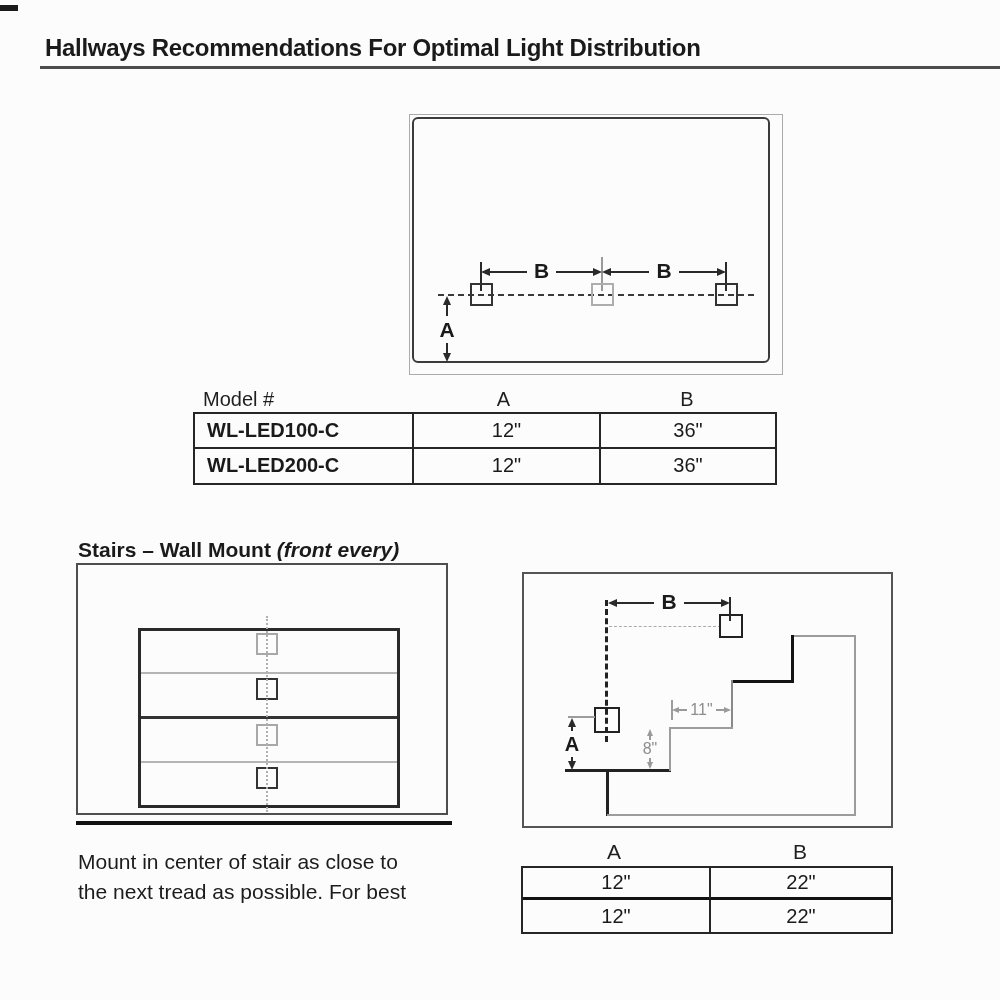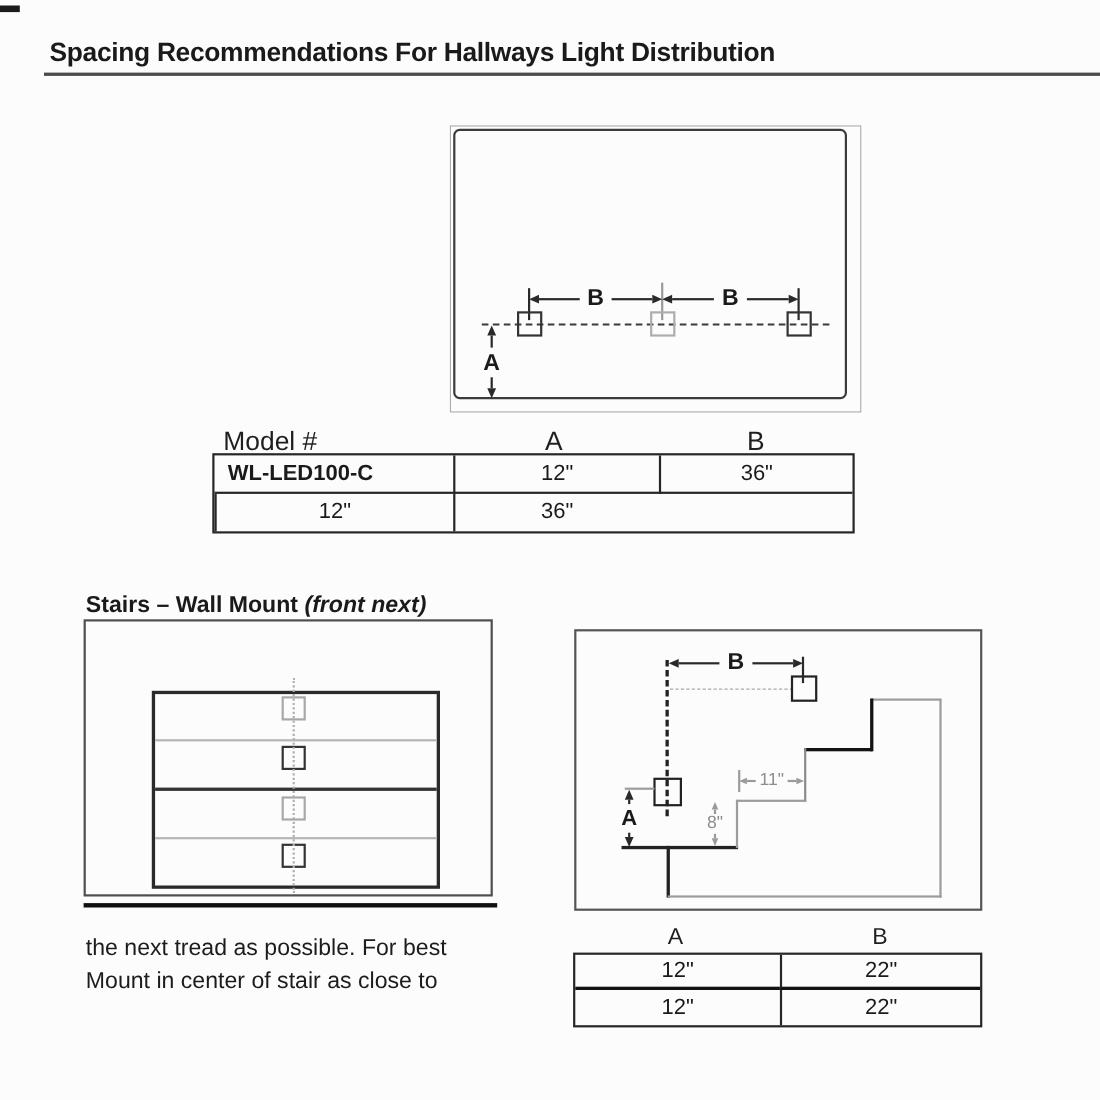--- a/index.html
+++ b/index.html
@@ -28,33 +28,33 @@
   .gdim .tri-l{border-right-color:#9a9a9a;border-width:3px;border-right-width:7px;}
   .gdim .tri-r{border-left-color:#9a9a9a;border-width:3px;border-left-width:7px;}
   .gdim .tri-u{border-bottom-color:#9a9a9a;border-width:3px;border-bottom-width:7px;}
   .gdim .tri-d{border-top-color:#9a9a9a;border-width:3px;border-top-width:7px;}
   .gdim .lbl{font-weight:400;font-size:16px;color:#8d8d8d;padding:0 3px;}
   .gdim.vdim .lbl{padding:1px 0;}
   
   .tbl{position:absolute;box-sizing:border-box;border:2px solid #262626;display:grid;background:#fcfcfc;}
   .tbl .cell{box-sizing:border-box;font-size:20px;display:flex;align-items:center;justify-content:center;}
   .tbl .cell.model{justify-content:flex-start;padding-left:12px;font-weight:700;}
-  .thead{position:absolute;font-size:24px;color:#1f1f1f;}
+  .thead{position:absolute;font-size:20px;color:#1f1f1f;}
   .thead.center{text-align:center;}
   .heading2{position:absolute;font-size:21px;font-weight:700;white-space:nowrap;}
   .heading2 .view{font-weight:600;font-style:italic;}
 </style>
 </head>
 <body>
 
 <div id="page">
 
   <div class="hline" style="left:0;top:5;width:18px;height:6px;top:5px;background:#1b1b1b;"></div>
 
-  <div class="abs" style="left:45px;top:34px;font-size:24px;font-weight:700;letter-spacing:-0.3px;">Spacing Recommendations For Hallways Light Distribution</div>
+  <div class="abs" style="left:45px;top:34px;font-size:24px;font-weight:700;letter-spacing:-0.3px;">Hallways Recommendations For Optimal Light Distribution</div>
   <div class="hline" style="left:40px;top:66px;width:960px;height:3px;background:#4c4c4c;"></div>
 
 
   <div class="box" style="left:409px;top:114px;width:374px;height:261px;border:1.5px solid #ababab;"></div>
   <div class="box" style="left:412px;top:117px;width:358px;height:246px;border:2.5px solid #3b3b3b;border-radius:6px;"></div>
 
   <div class="abs" style="left:438px;top:294px;width:316px;border-top:2px dashed #3a3a3a;"></div>
 
   <div class="vline" style="left:480px;top:262px;width:2px;height:29px;"></div>
   <div class="vline" style="left:601px;top:257px;width:2px;height:34px;background:#9a9a9a;"></div>
@@ -88,47 +88,48 @@
   </div>
 
   <div class="thead" style="left:203px;top:388px;">Model #</div>
   <div class="thead center" style="left:410px;top:388px;width:187px;">A</div>
   <div class="thead center" style="left:597px;top:388px;width:180px;">B</div>
 
   <div class="tbl" style="left:193px;top:412px;width:584px;height:73px;grid-template-columns:217px 187px 176px;grid-template-rows:1fr 1fr;">
     <div class="cell model" style="border-bottom:2.5px solid #262626;text-align:right;">WL-LED100-C</div>
     <div class="cell" style="border-left:2px solid #262626;border-bottom:2.5px solid #262626;">12"</div>
     <div class="cell" style="border-left:2px solid #262626;border-bottom:2.5px solid #262626;">36"</div>
+    <div class="cell model">WL-LED200-C</div>
     <div class="cell" style="border-left:2px solid #262626;">12"</div>
     <div class="cell" style="border-left:2px solid #262626;">36"</div>
   </div>
 
   <div class="heading2" style="left:78px;top:538px;">
     <span>Stairs – Wall Mount</span>
-    <span class="view">(front next)</span>
+    <span class="view">(front every)</span>
   </div>
 
   <div class="box" style="left:76px;top:563px;width:372px;height:252px;border:2px solid #4e4e4e;"></div>
   <div class="hline" style="left:76px;top:821px;width:376px;height:4px;background:#111;"></div>
 
   <div class="box" style="left:138px;top:628px;width:262px;height:180px;border:3px solid #2a2a2a;"></div>
   <div class="hline" style="left:141px;top:672px;width:256px;height:1.5px;background:#b5b5b5;"></div>
   <div class="hline" style="left:141px;top:716px;width:256px;height:2.5px;background:#333;"></div>
   <div class="hline" style="left:141px;top:761px;width:256px;height:1.5px;background:#b5b5b5;"></div>
 
   <div class="sq" style="left:256px;top:633px;width:22px;height:22px;border:2px solid #a8a8a8;"></div>
   <div class="sq" style="left:256px;top:678px;width:22px;height:22px;border:2.5px solid #333;"></div>
   <div class="sq" style="left:256px;top:724px;width:22px;height:22px;border:2px solid #a8a8a8;"></div>
   <div class="sq" style="left:256px;top:767px;width:22px;height:22px;border:2.5px solid #333;"></div>
 
   <div class="abs" style="left:266px;top:616px;height:196px;border-left:2px dotted #b0b0b0;"></div>
 
   <div class="abs" style="left:78px;top:847px;font-size:21px;line-height:29.5px;color:#1c1c1c;">
+    <div>Mount in center of stair as close to</div>
     <div>the next tread as possible. For best</div>
-    <div>Mount in center of stair as close to</div>
   </div>
 
 
   <div class="box" style="left:522px;top:572px;width:371px;height:256px;border:2px solid #555;"></div>
 
   <div class="hline" style="left:565px;top:769px;width:106px;height:2.5px;background:#222;"></div>
   <div class="vline" style="left:606px;top:769px;width:2.5px;height:47px;background:#222;"></div>
   <div class="hline" style="left:607px;top:814px;width:249px;height:1.5px;background:#9c9c9c;"></div>
   <div class="vline" style="left:854px;top:636px;width:1.5px;height:180px;background:#9c9c9c;"></div>
   <div class="hline" style="left:792px;top:635px;width:64px;height:1.5px;background:#9c9c9c;"></div>

